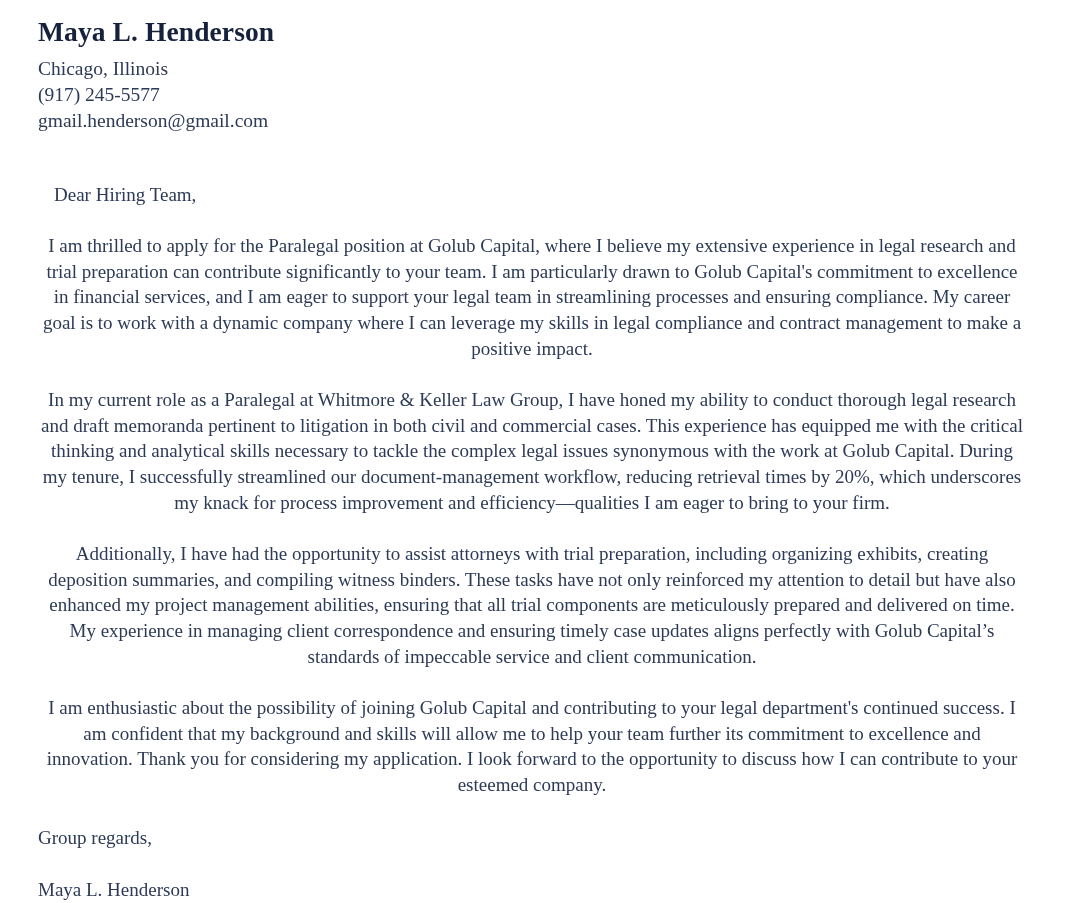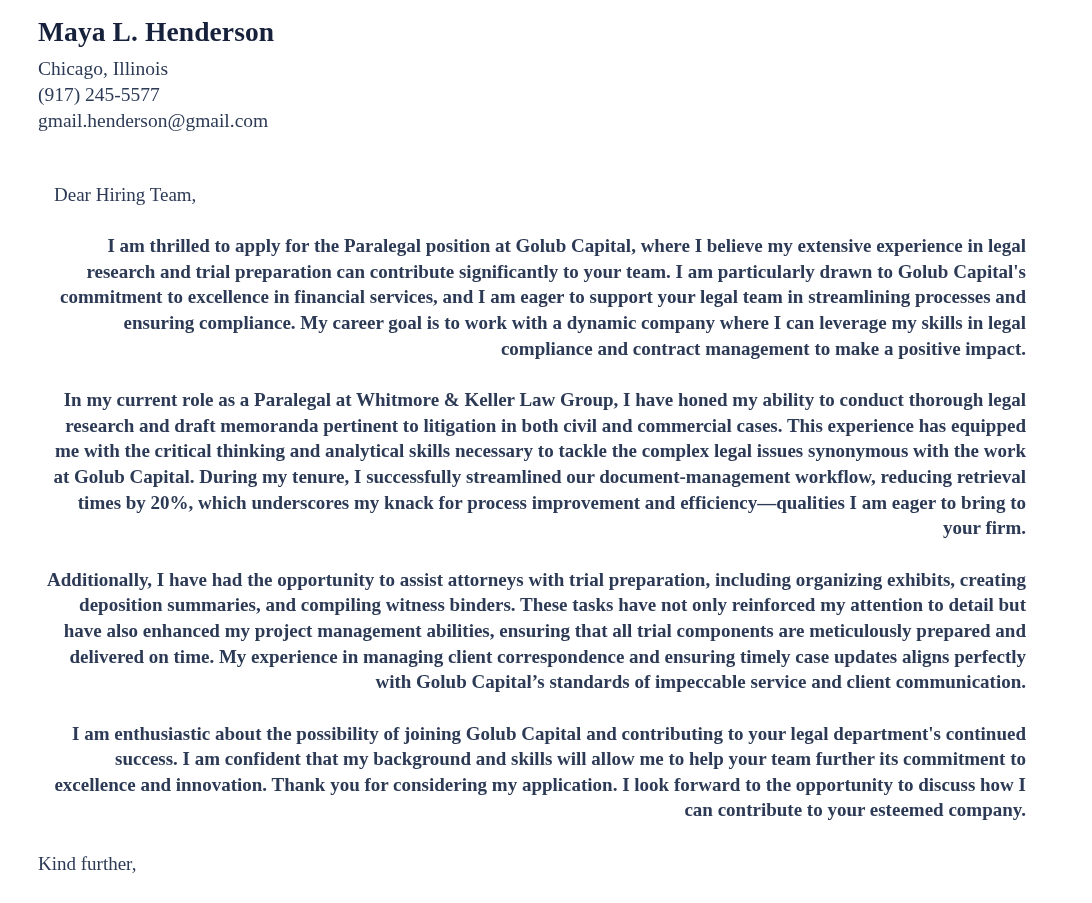--- a/index.html
+++ b/index.html
@@ -41,22 +41,21 @@
     line-height: 25.5px;
     color: #2c3a55;
     margin: 48px 0 0 16px;
   }
   .body-para {
     font-size: 19px;
     line-height: 25.6px;
     color: #2c3a55;
     margin: 26px 0 0 0;
     max-width: 1014px;
-    text-align: right;
-    font-weight: bold;
+    text-align: center;
   }
   .closing {
     font-size: 19px;
     line-height: 25.5px;
     color: #2c3a55;
     margin: 28px 0 0 0;
   }
   .signature {
     font-size: 19px;
     line-height: 25.5px;
@@ -76,16 +75,16 @@
     <p class="sender-line">gmail.henderson@gmail.com</p>
   </div>
 
   <p class="salutation">Dear Hiring Team,</p>
 
   <p class="body-para">I am thrilled to apply for the Paralegal position at Golub Capital, where I believe my extensive experience in legal research and trial preparation can contribute significantly to your team. I am particularly drawn to Golub Capital's commitment to excellence in financial services, and I am eager to support your legal team in streamlining processes and ensuring compliance. My career goal is to work with a dynamic company where I can leverage my skills in legal compliance and contract management to make a positive impact.</p>
   <p class="body-para">In my current role as a Paralegal at Whitmore &amp; Keller Law Group, I have honed my ability to conduct thorough legal research and draft memoranda pertinent to litigation in both civil and commercial cases. This experience has equipped me with the critical thinking and analytical skills necessary to tackle the complex legal issues synonymous with the work at Golub Capital. During my tenure, I successfully streamlined our document-management workflow, reducing retrieval times by 20%, which underscores my knack for process improvement and efficiency—qualities I am eager to bring to your firm.</p>
   <p class="body-para">Additionally, I have had the opportunity to assist attorneys with trial preparation, including organizing exhibits, creating deposition summaries, and compiling witness binders. These tasks have not only reinforced my attention to detail but have also enhanced my project management abilities, ensuring that all trial components are meticulously prepared and delivered on time. My experience in managing client correspondence and ensuring timely case updates aligns perfectly with Golub Capital’s standards of impeccable service and client communication.</p>
   <p class="body-para">I am enthusiastic about the possibility of joining Golub Capital and contributing to your legal department's continued success. I am confident that my background and skills will allow me to help your team further its commitment to excellence and innovation. Thank you for considering my application. I look forward to the opportunity to discuss how I can contribute to your esteemed company.</p>
 
-  <p class="closing">Kind further,</p>
+  <p class="closing">Group regards,</p>
   <p class="signature">Maya L. Henderson</p>
 
 </div>
 
 </body></html>

